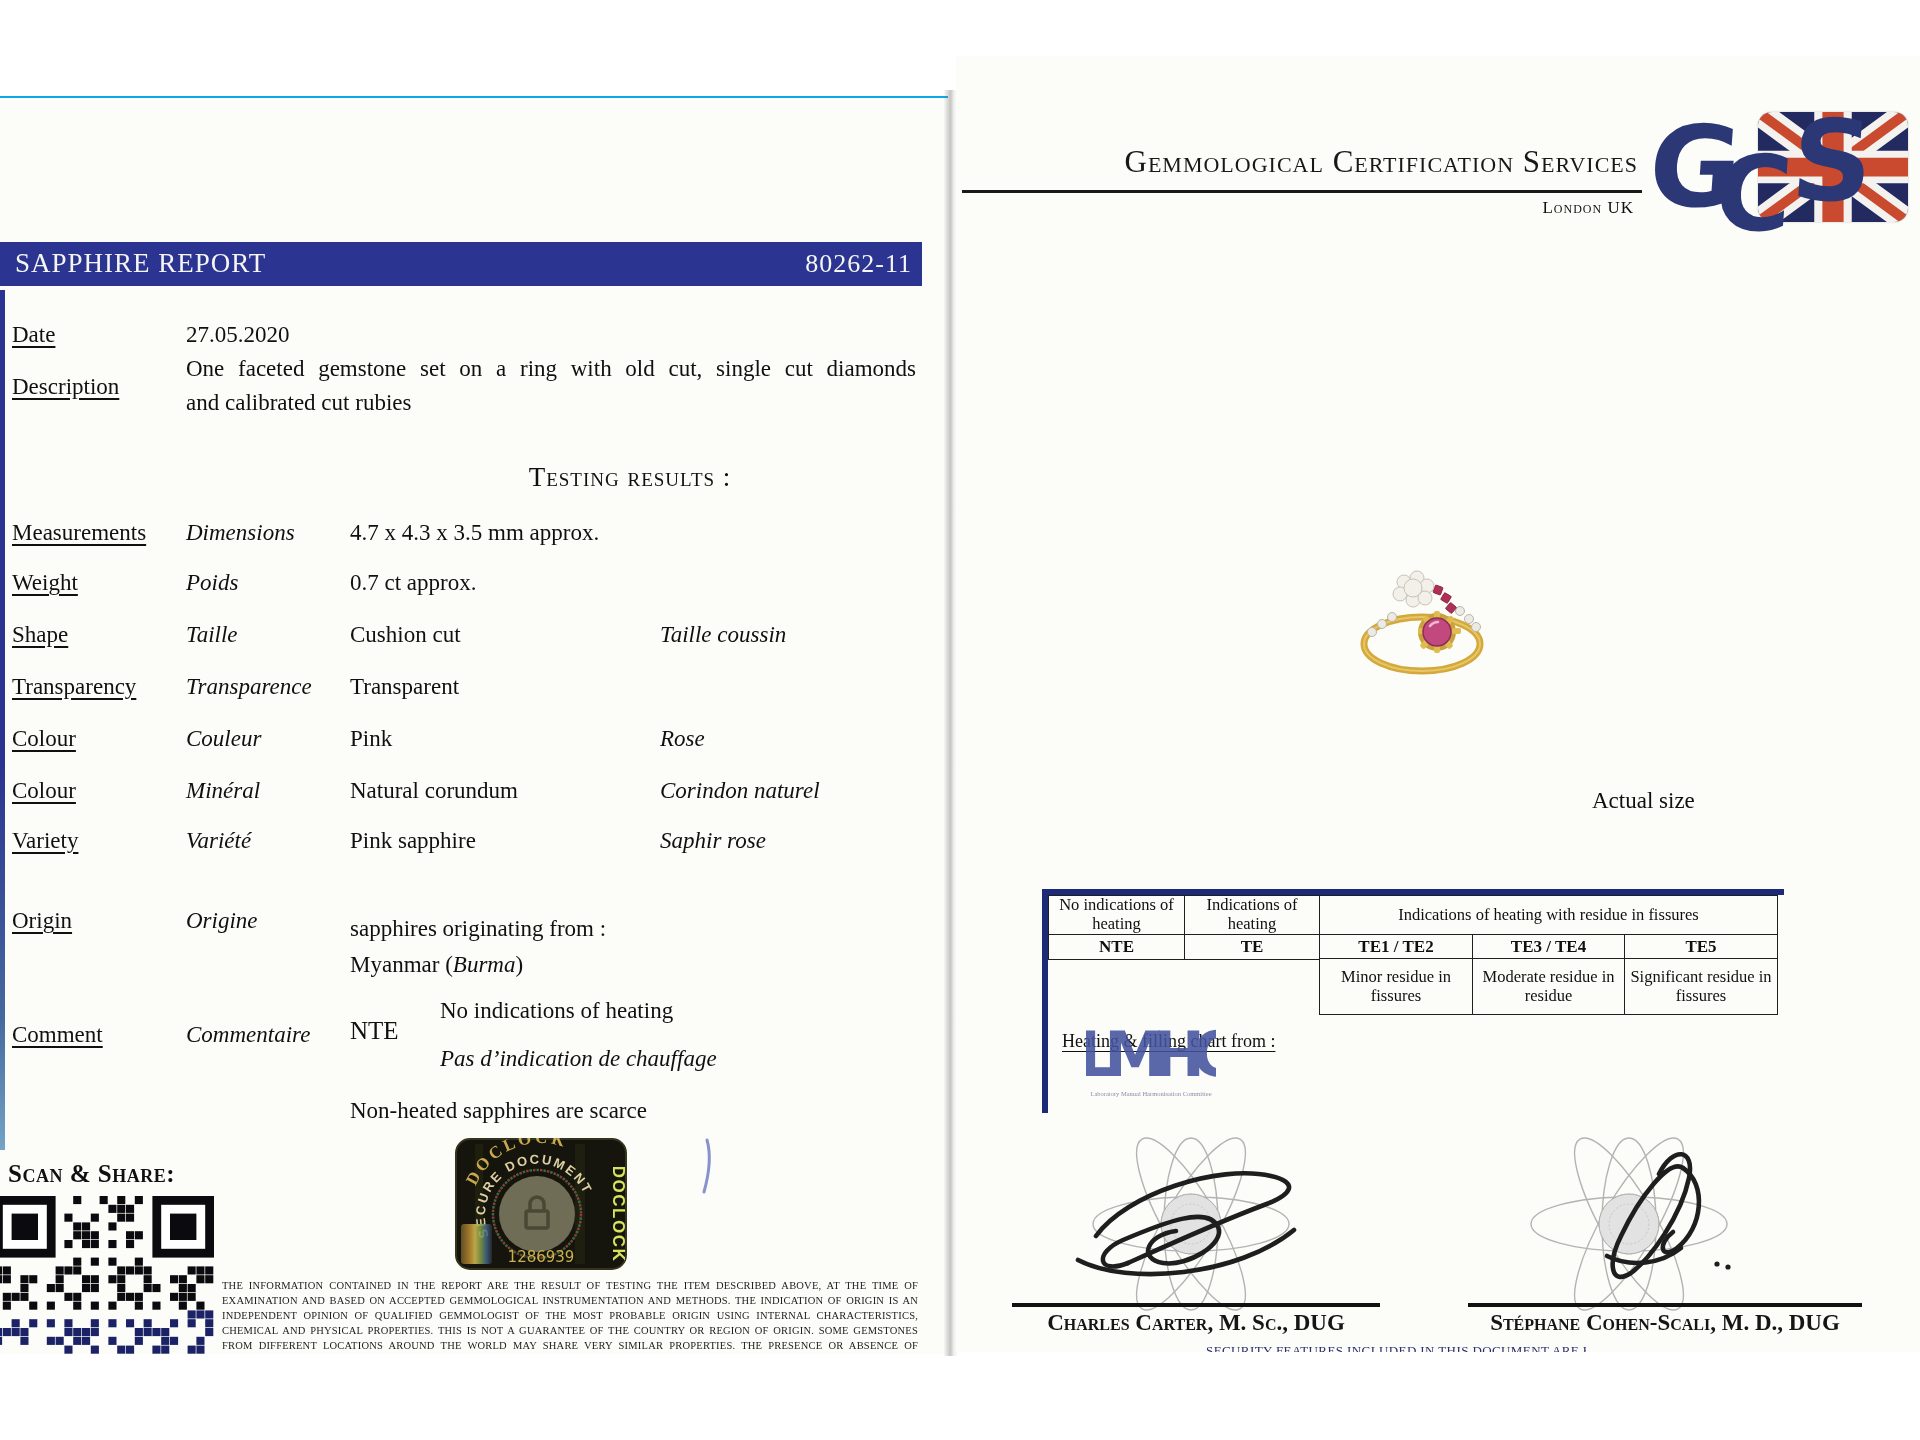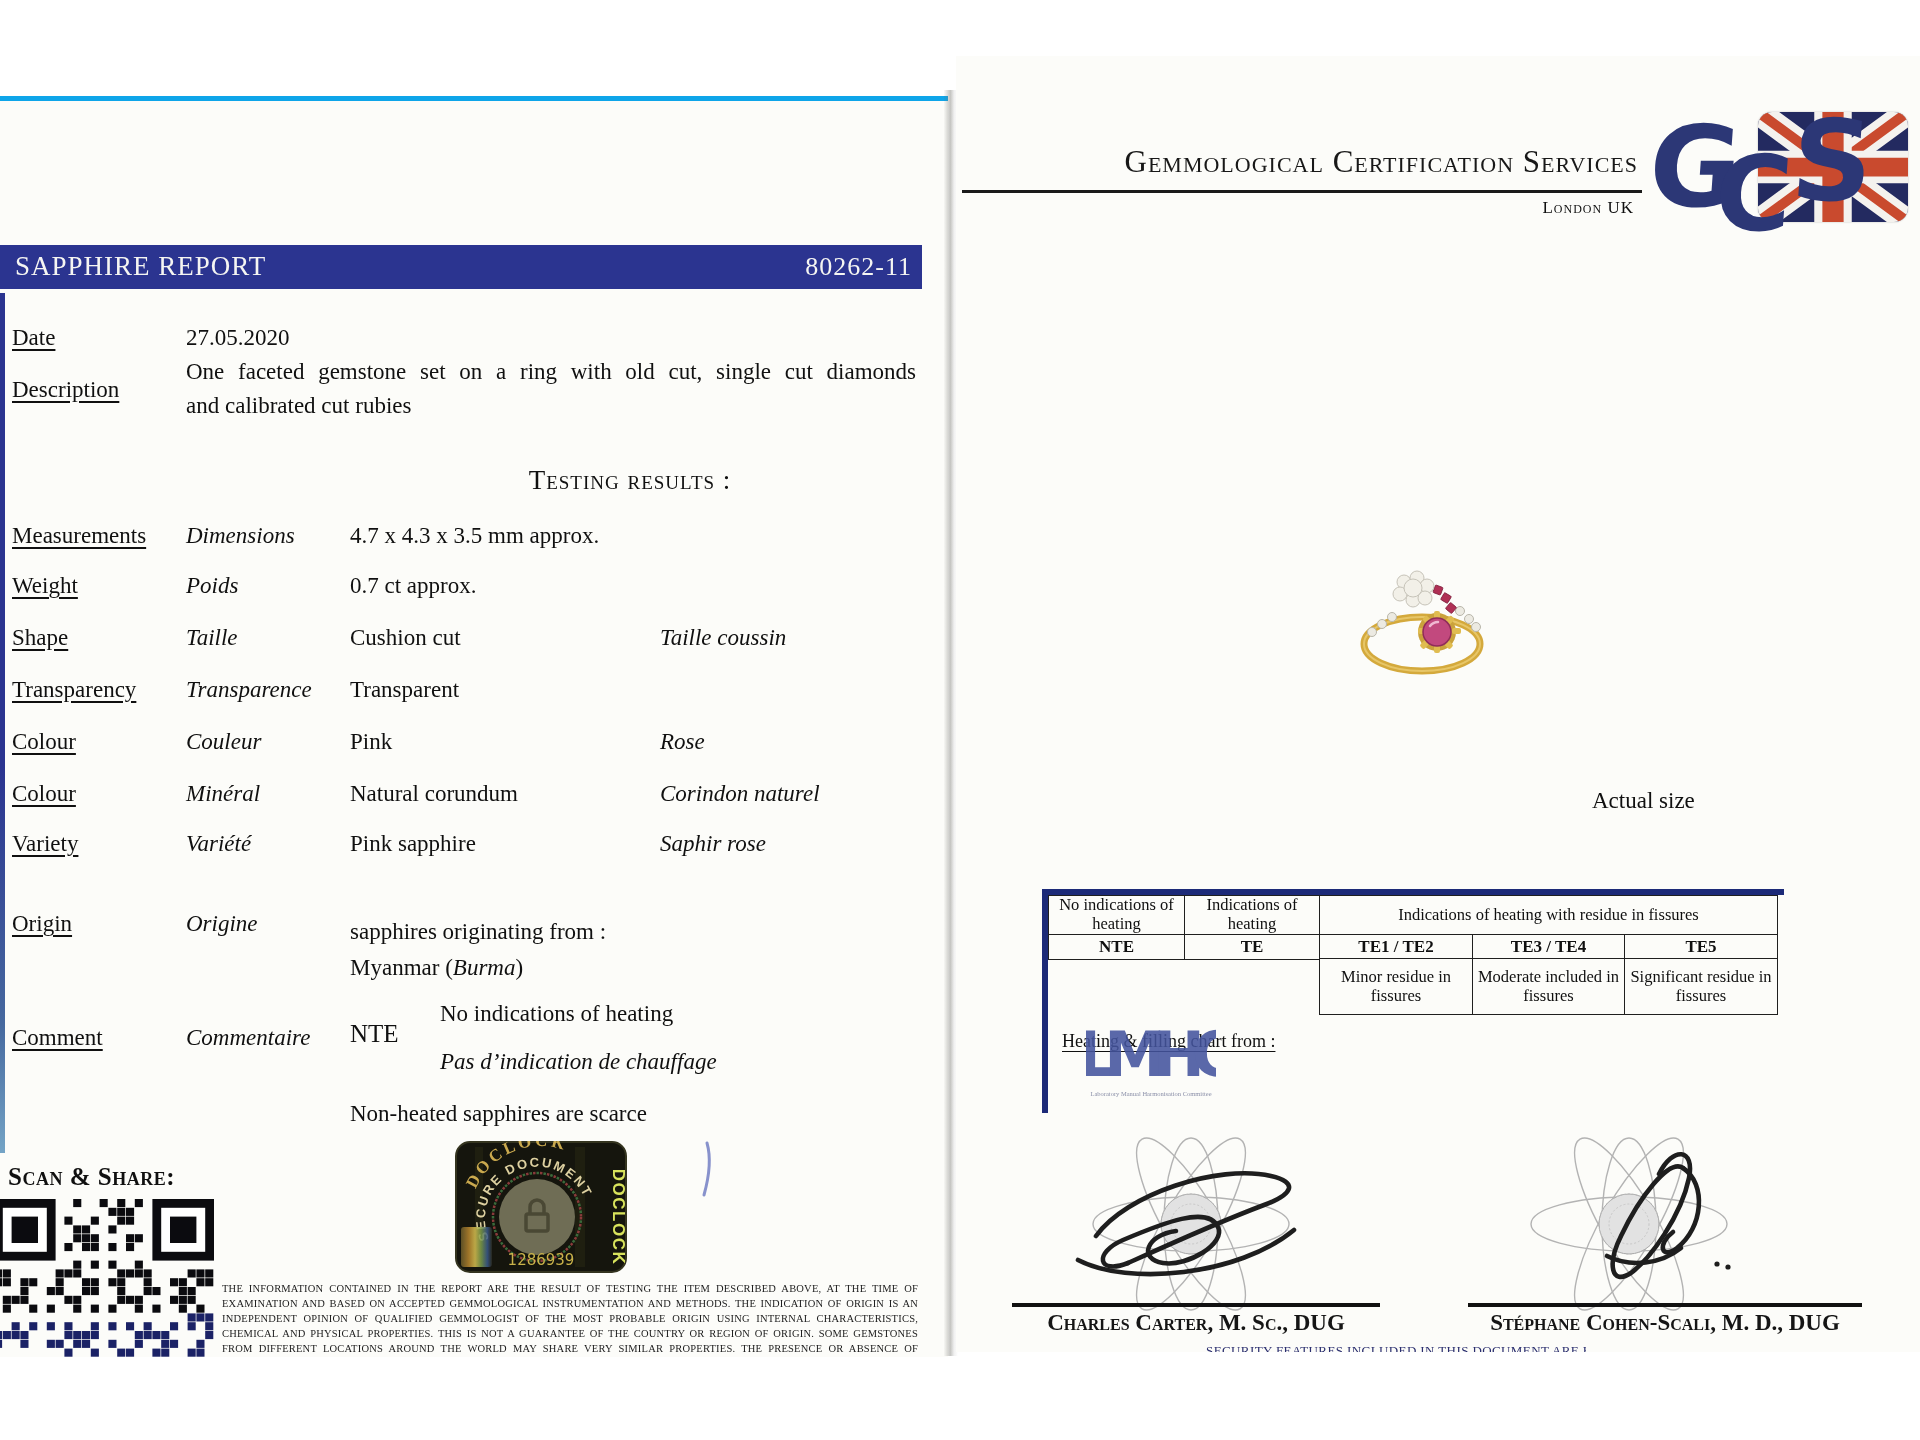--- a/index.html
+++ b/index.html
@@ -1,19 +1,19 @@
 <!DOCTYPE html>
 <html><head>
 <meta charset="utf-8">
 <style>
   html,body{margin:0;padding:0;background:#ffffff;}
   .canvas{position:relative;width:1920px;height:1440px;background:#ffffff;overflow:hidden;
           font-family:"Liberation Serif","DejaVu Serif",serif;color:#101010;}
   .page{position:absolute;background:#fcfcf9;overflow:hidden;}
-  .page-left{left:0;top:96px;width:948px;height:1256px;border-top:5px solid #0ea5e9;}
+  .page-left{left:0;top:96px;width:948px;height:1256px;border-top:2px solid #0ea5e9;}
   .page-right{left:956px;top:56px;width:964px;height:1296px;}
   .page-gap{position:absolute;left:944px;top:90px;width:14px;height:1266px;
             background:linear-gradient(90deg,rgba(0,0,0,0.02),rgba(125,125,118,0.45) 45%,rgba(0,0,0,0.06) 72%,rgba(0,0,0,0));}
   .t{position:absolute;white-space:nowrap;font-size:23px;line-height:1.25;margin-top:9px;}
   .ul{text-decoration:underline;text-underline-offset:4px;text-decoration-thickness:1.5px;}
   .it{font-style:italic;} .bd{font-weight:normal;}
   .titlebar{position:absolute;left:0;top:144px;width:922px;height:44px;background:#2b3490;color:#f5f5f2;}
   .titlebar .rpt{position:absolute;left:15px;top:6px;font-size:27px;letter-spacing:1px;}
   .titlebar .num{position:absolute;right:10px;top:7px;font-size:26px;letter-spacing:1px;}
   .leftrule{position:absolute;left:0;top:192px;width:5px;height:860px;
@@ -432,21 +432,21 @@
       <div class="ht-left"></div>
       <div class="hcell" style="left:0;top:6px;width:137px;height:40px">No indications of heating</div>
       <div class="hcell" style="left:135.5px;top:6px;width:137px;height:40px">Indications of heating</div>
       <div class="hcell" style="left:271px;top:6px;width:459px;height:40px">Indications of heating with residue in fissures</div>
       <div class="hcell hcode" style="left:0;top:44.5px;width:137px;height:26px">NTE</div>
       <div class="hcell hcode" style="left:135.5px;top:44.5px;width:137px;height:26px">TE</div>
       <div class="hcell hcode" style="left:271px;top:44.5px;width:154px;height:26px">TE1 / TE2</div>
       <div class="hcell hcode" style="left:423.5px;top:44.5px;width:154px;height:26px">TE3 / TE4</div>
       <div class="hcell hcode" style="left:576px;top:44.5px;width:154px;height:26px">TE5</div>
       <div class="hcell" style="left:271px;top:69px;width:154px;height:57px">Minor residue in fissures</div>
-      <div class="hcell" style="left:423.5px;top:69px;width:154px;height:57px">Moderate included in fissures</div>
+      <div class="hcell" style="left:423.5px;top:69px;width:154px;height:57px">Moderate residue in residue</div>
       <div class="hcell" style="left:576px;top:69px;width:154px;height:57px">Significant residue in fissures</div>
       <div class="hcaption">Heating &amp; filling chart from :</div>
     </div>
 
     <div class="lmhc">
       <svg width="130" height="74" viewBox="0 0 130 74">
         <text x="65" y="58" text-anchor="middle" font-family="DejaVu Sans, sans-serif" font-weight="bold" font-size="62" letter-spacing="-13" fill="#44549e" opacity="0.88">LMHC</text>
       </svg>
       <div style="font-size:6.5px;color:#8a8fa8;margin-top:-6px">Laboratory Manual Harmonisation Committee</div>
     </div>

